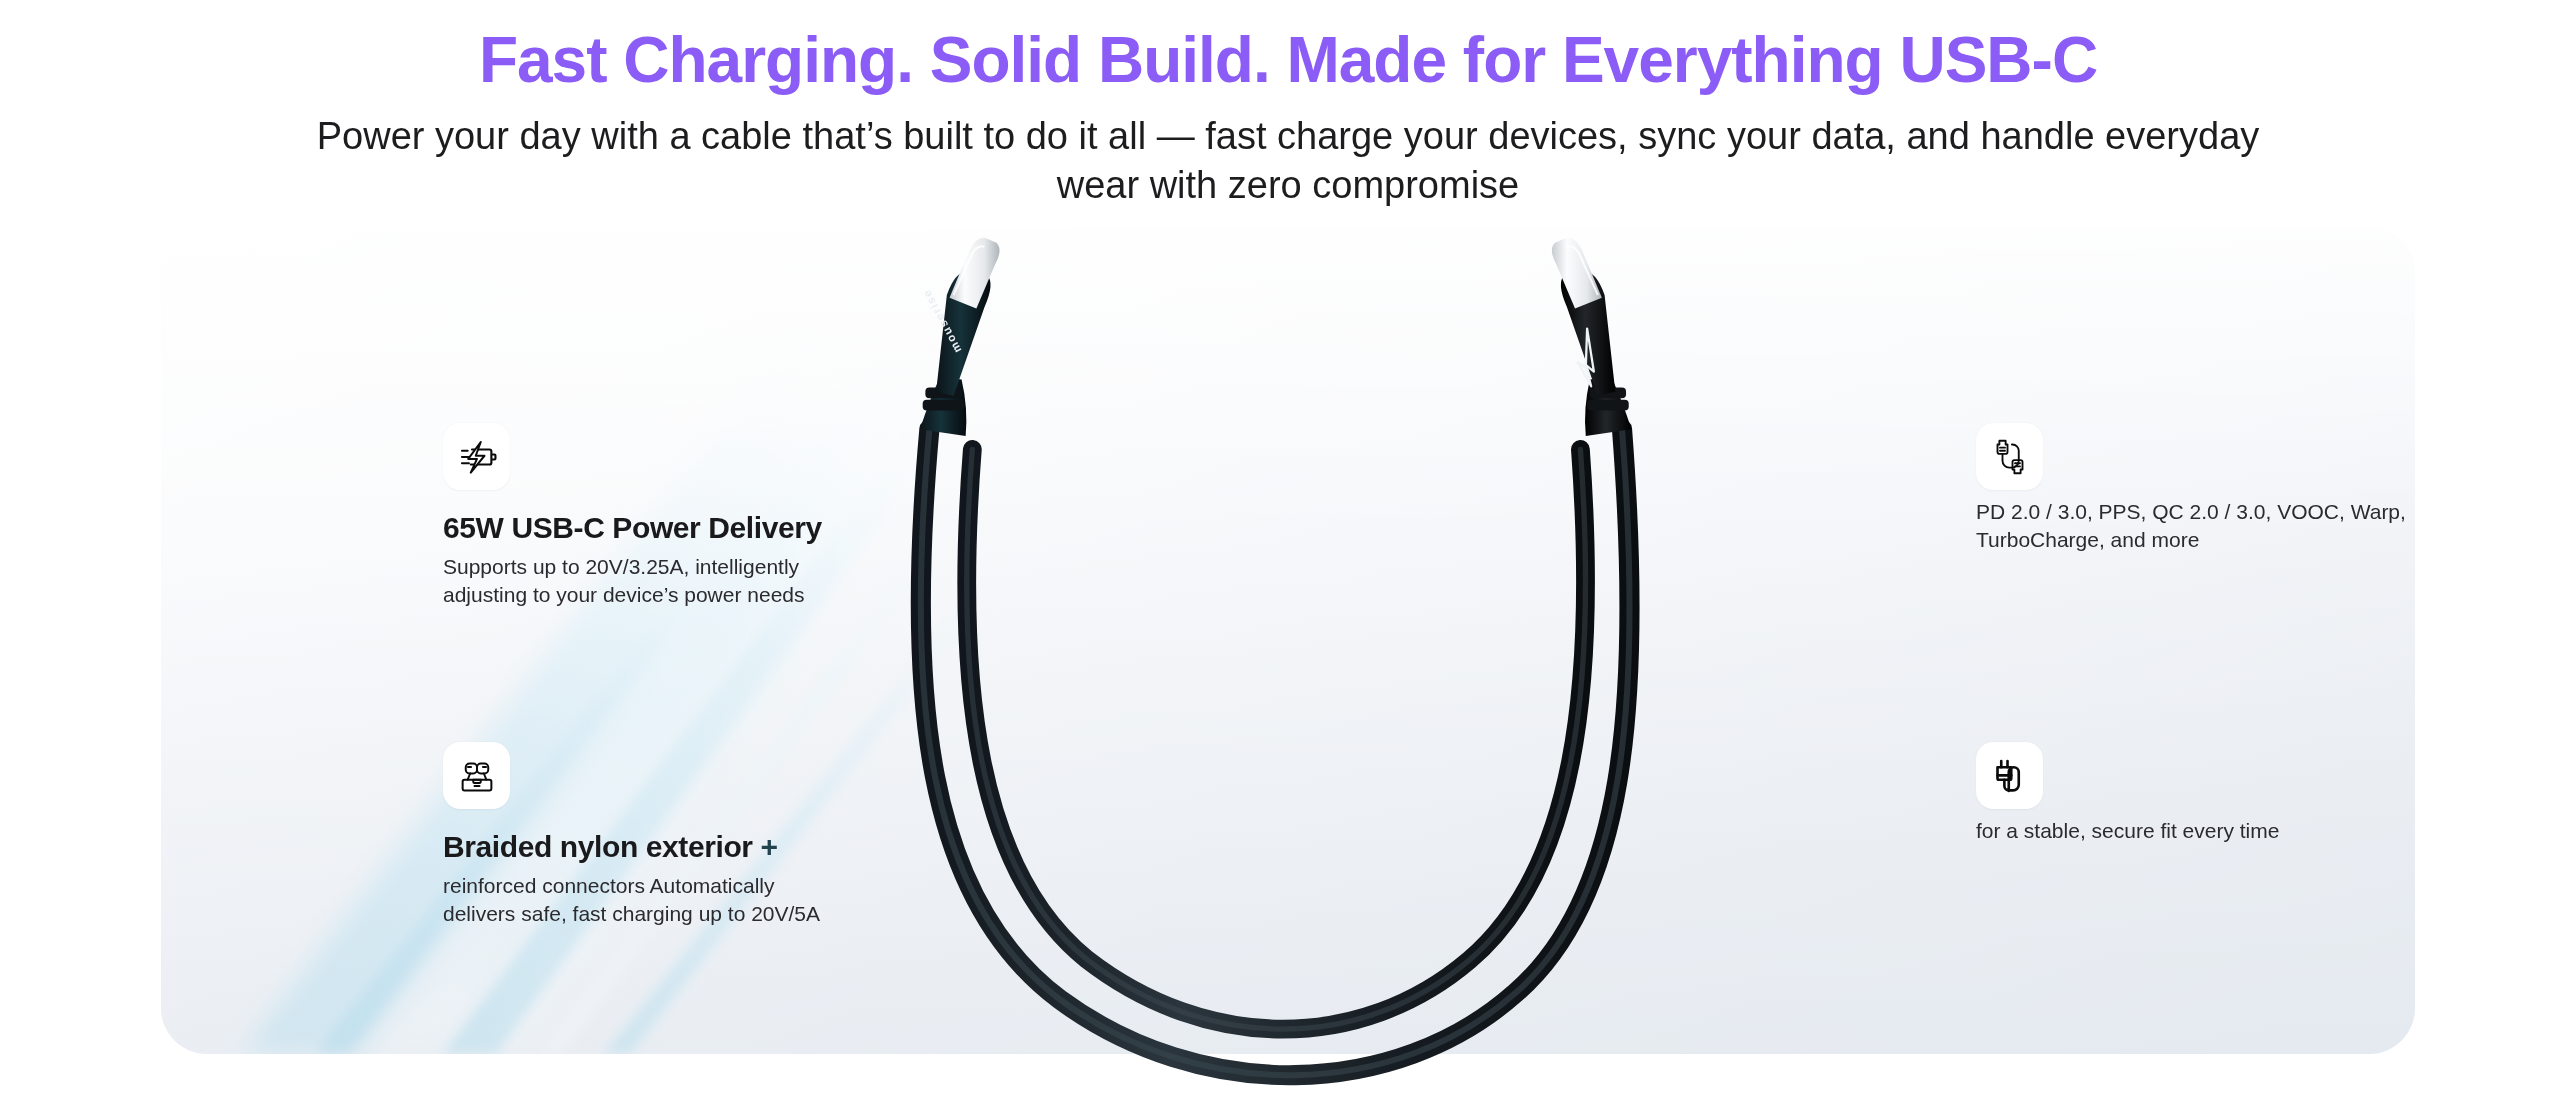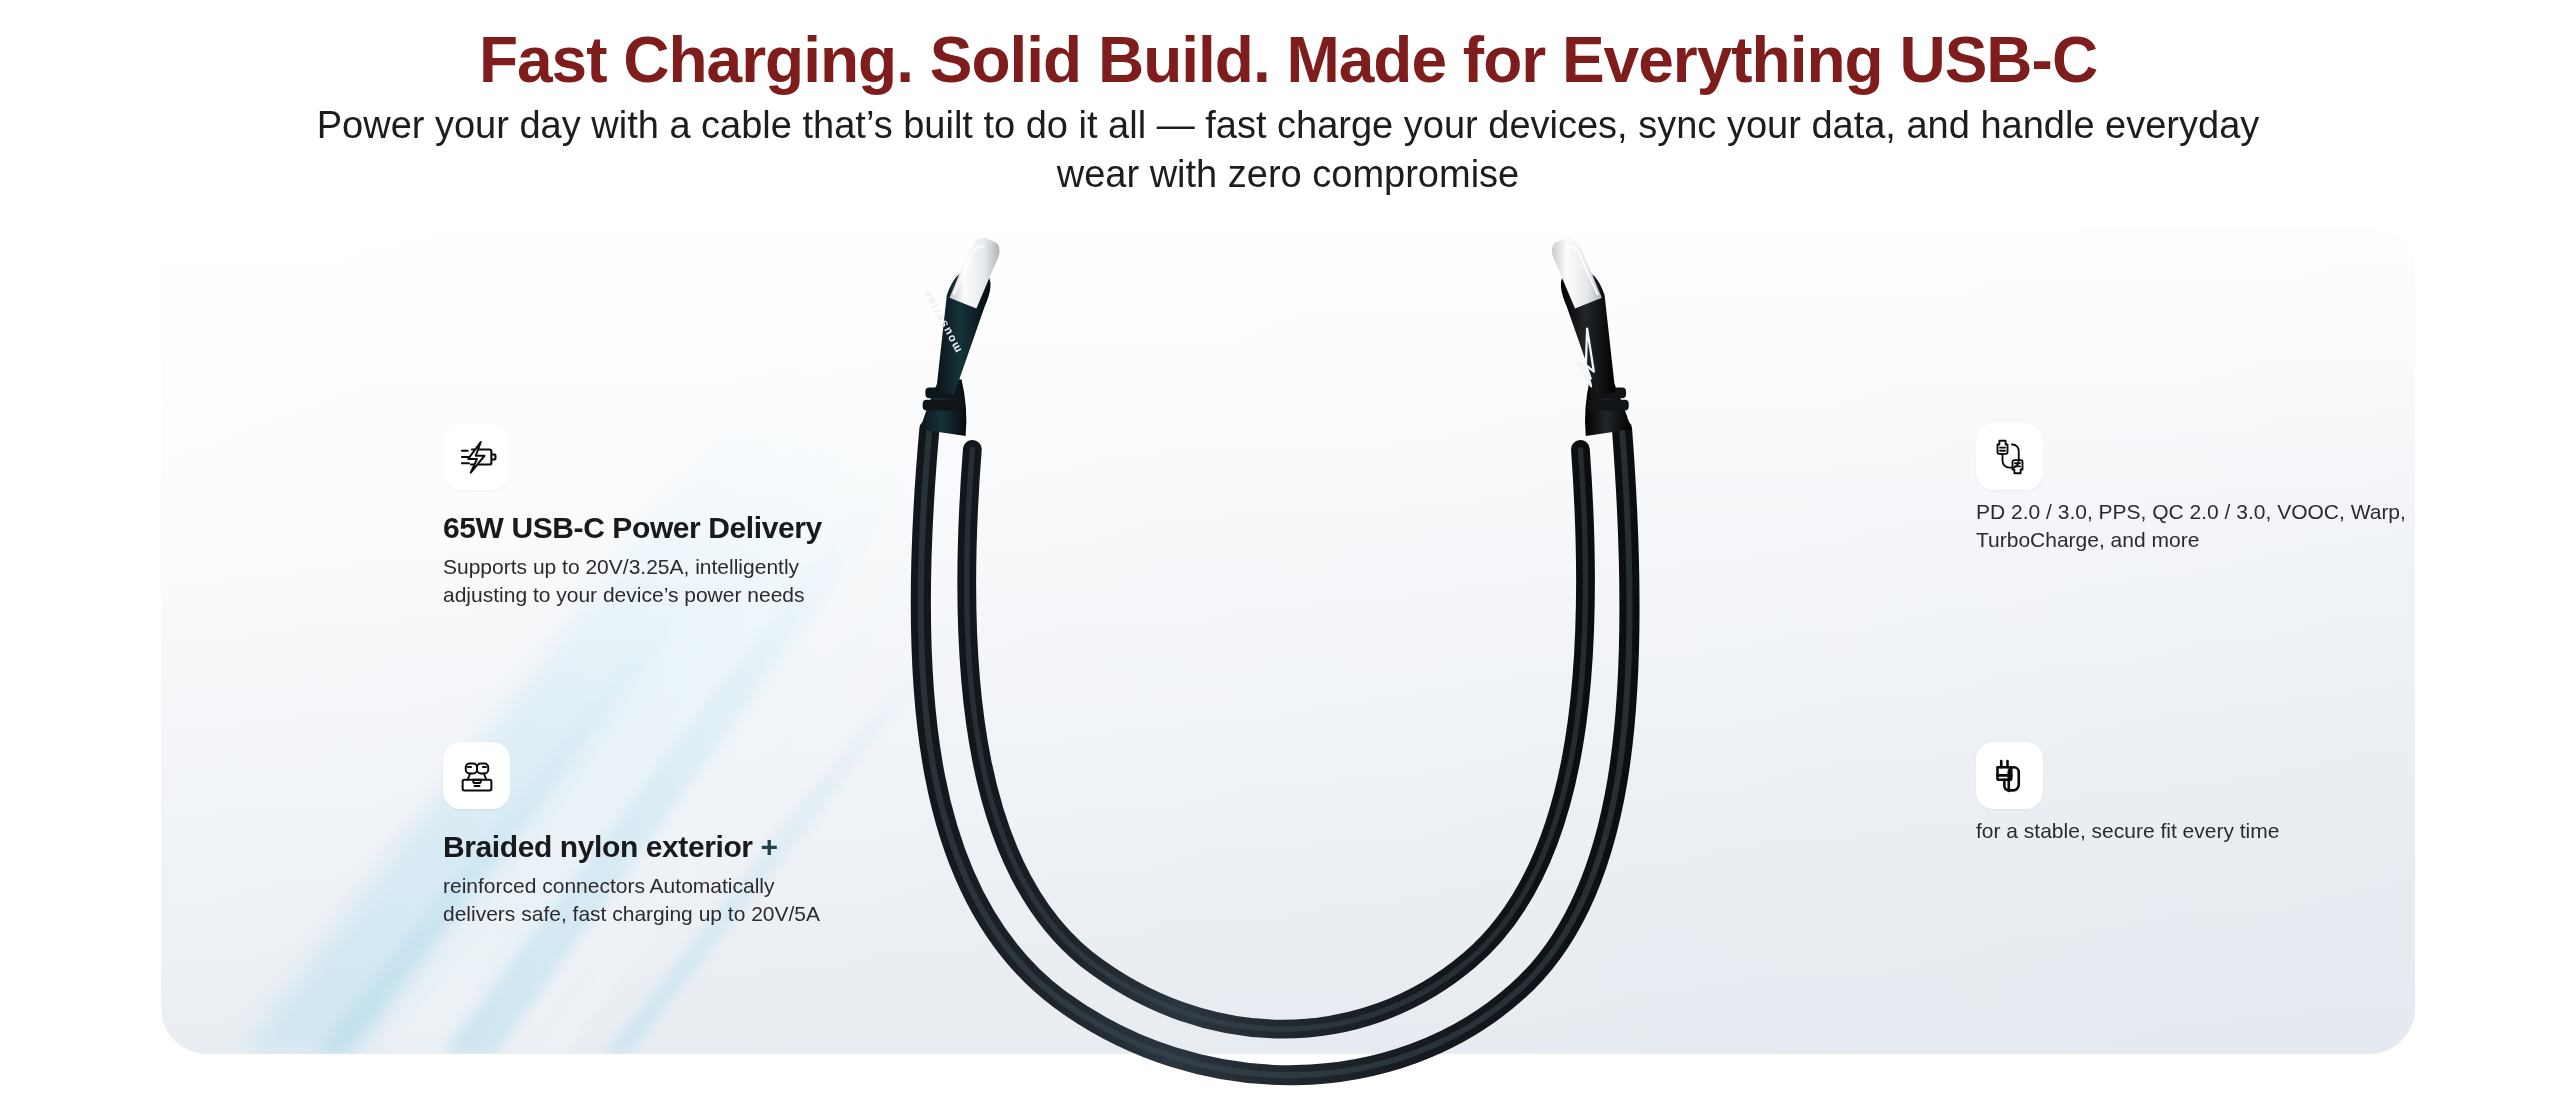--- a/index.html
+++ b/index.html
@@ -15,21 +15,21 @@
   .header { width:100%; padding-top:28px; text-align:center; position:relative; z-index:5; }
   .headline {
     font-size:64px;
     font-weight:700;
     letter-spacing:-1px;
     line-height:1.0;
     color:#2D93DC;
     white-space:nowrap;
   }
   .subhead {
-    margin-top:9px;
+    margin-top:20px;
     font-size:38px;
     font-weight:400;
     line-height:1.3;
     color:#1d1d1f;
     max-width:2012px;
     margin-left:auto;
     margin-right:auto;
   }
 
   
@@ -104,21 +104,21 @@
     font-weight:600;
     transform:rotate(-118deg);
     transform-origin:left top;
     white-space:nowrap;
   }
 </style>
 </head>
 <body>
 
 <div class="header">
-  <div class="headline" style="color: #7f1d1d;">Fast Charging. Solid Build. Made for Everything USB-C</div>
+  <div class="headline" style="color: #8b5cf6;">Fast Charging. Solid Build. Made for Everything USB-C</div>
   <div class="subhead">Power your day with a cable that’s built to do it all — fast charge your devices, sync your data, and handle everyday wear with zero compromise</div>
 </div>
 
 <div class="card">
 
   <svg class="streaks" viewBox="0 0 3360 1232" preserveAspectRatio="none">
     <defs>
       <linearGradient id="stkA" x1="0" y1="1" x2="1" y2="0">
         <stop offset="0%" stop-color="#a5dcf0" stop-opacity="0.75"></stop>
         <stop offset="55%" stop-color="#d4eef9" stop-opacity="0.45"></stop>

